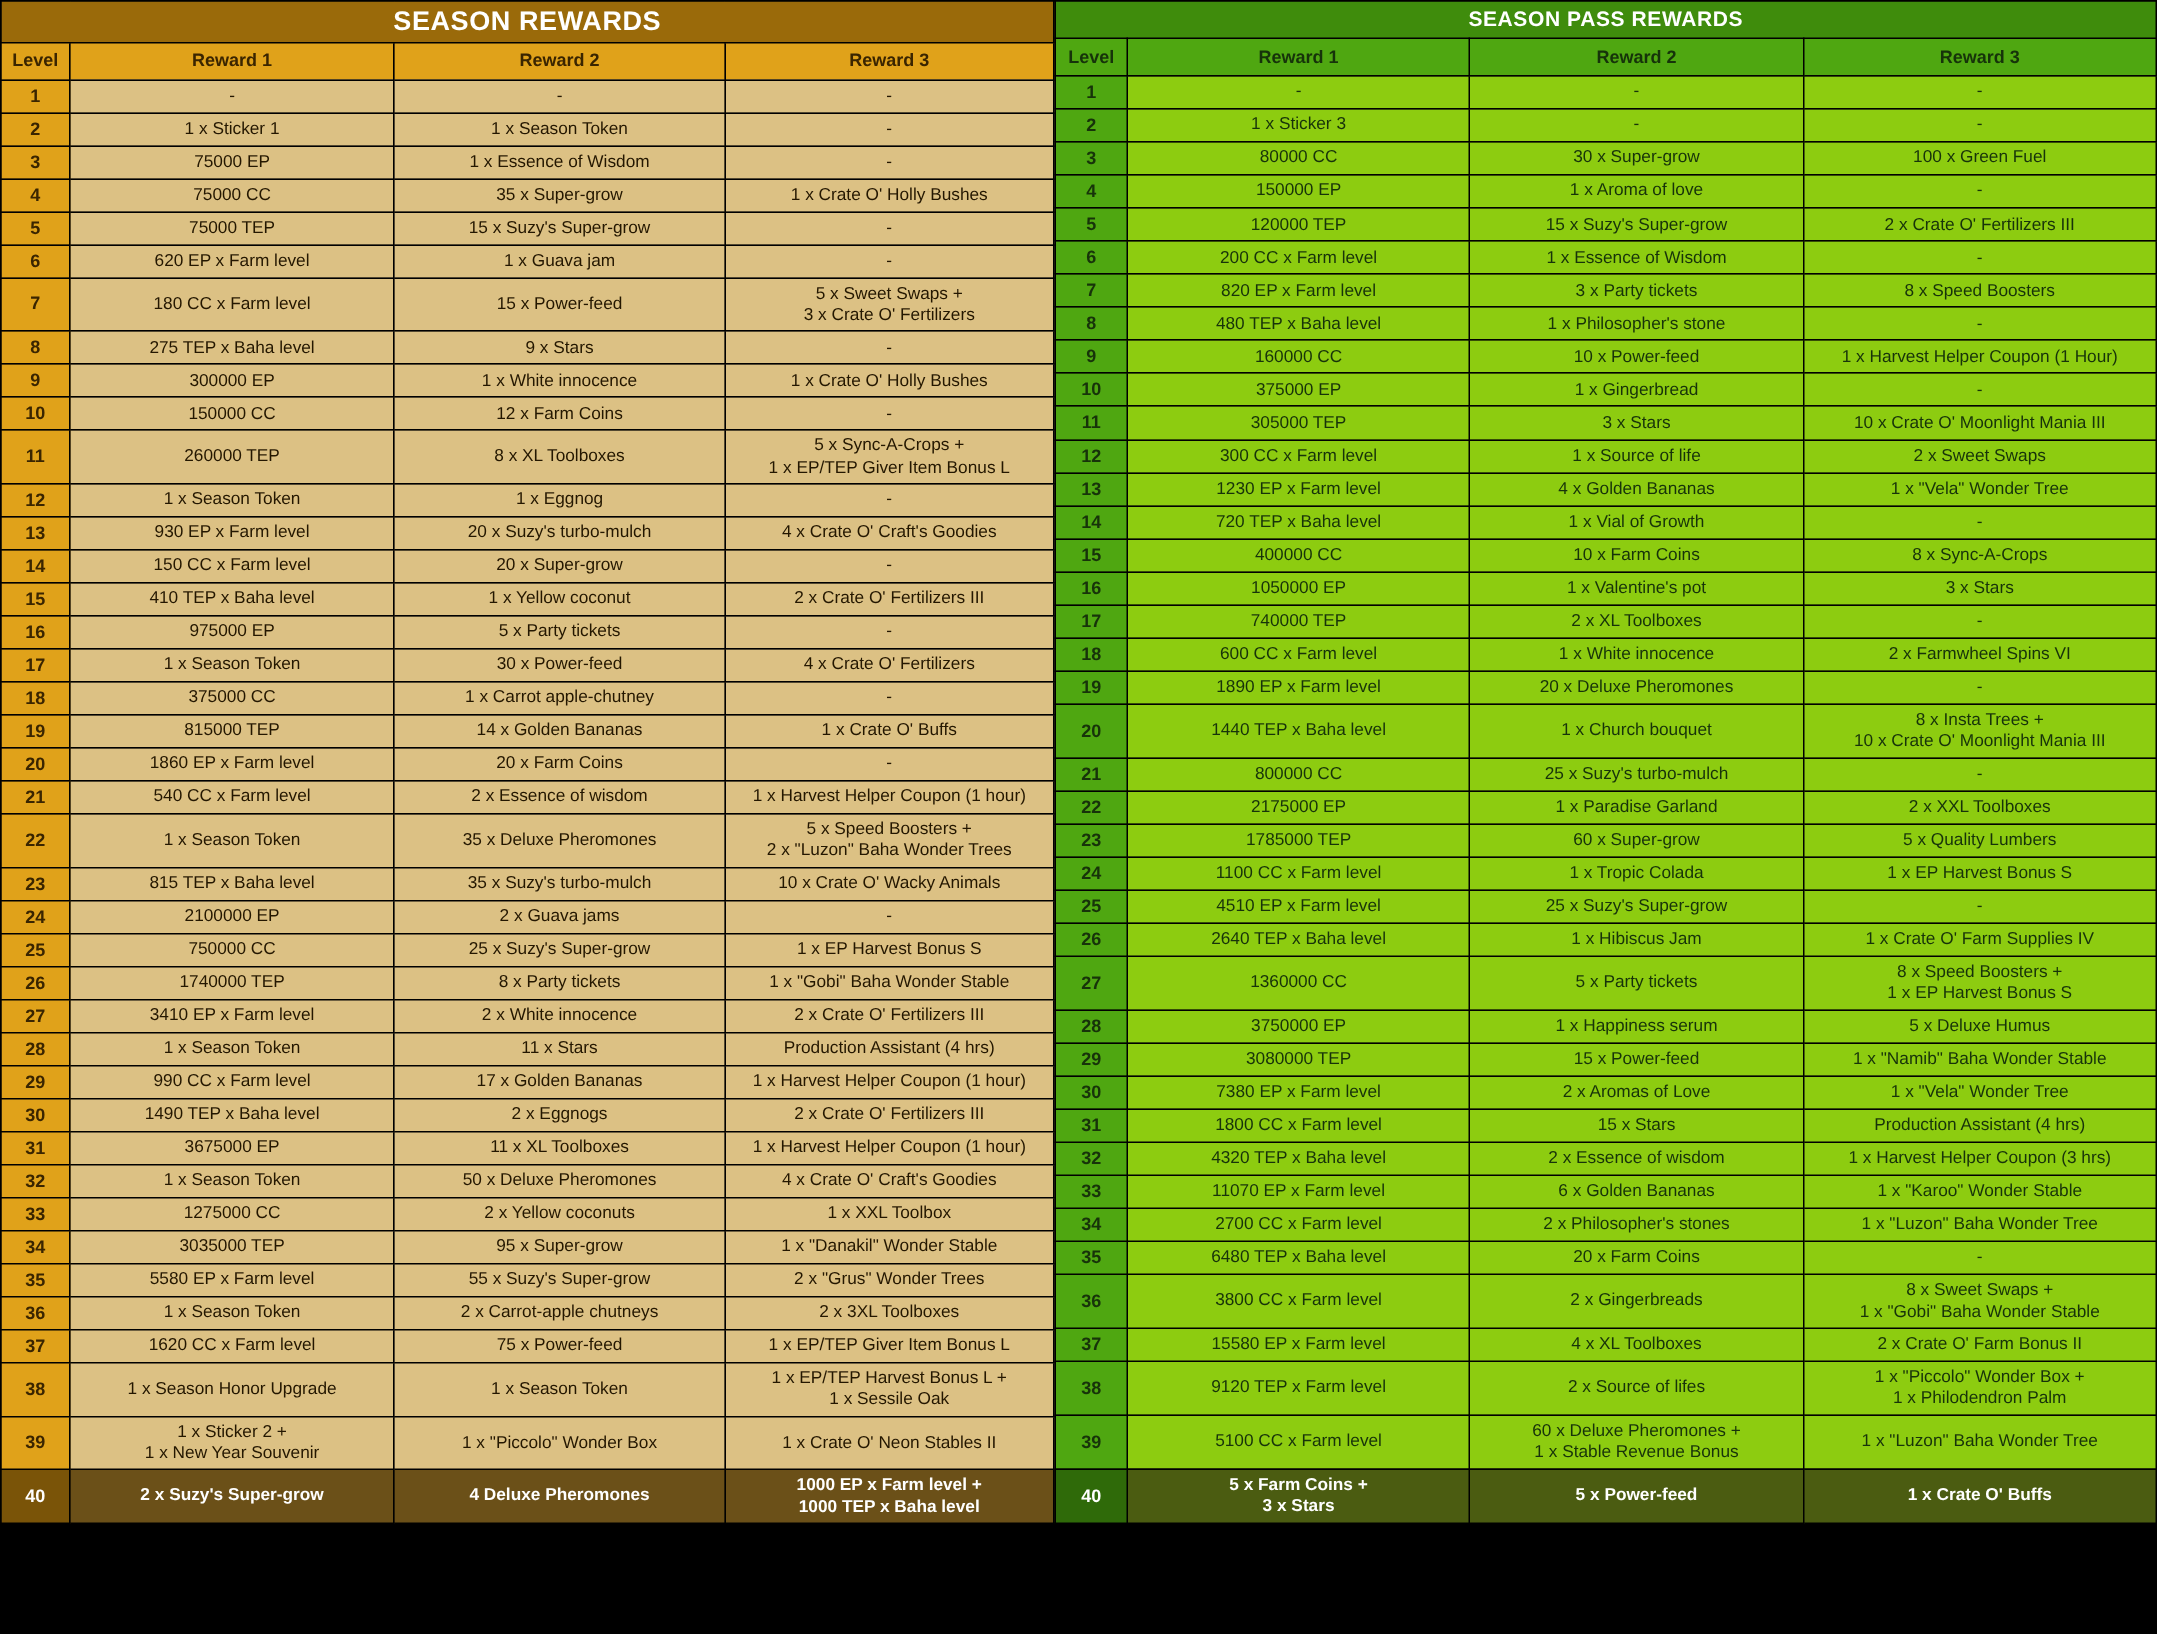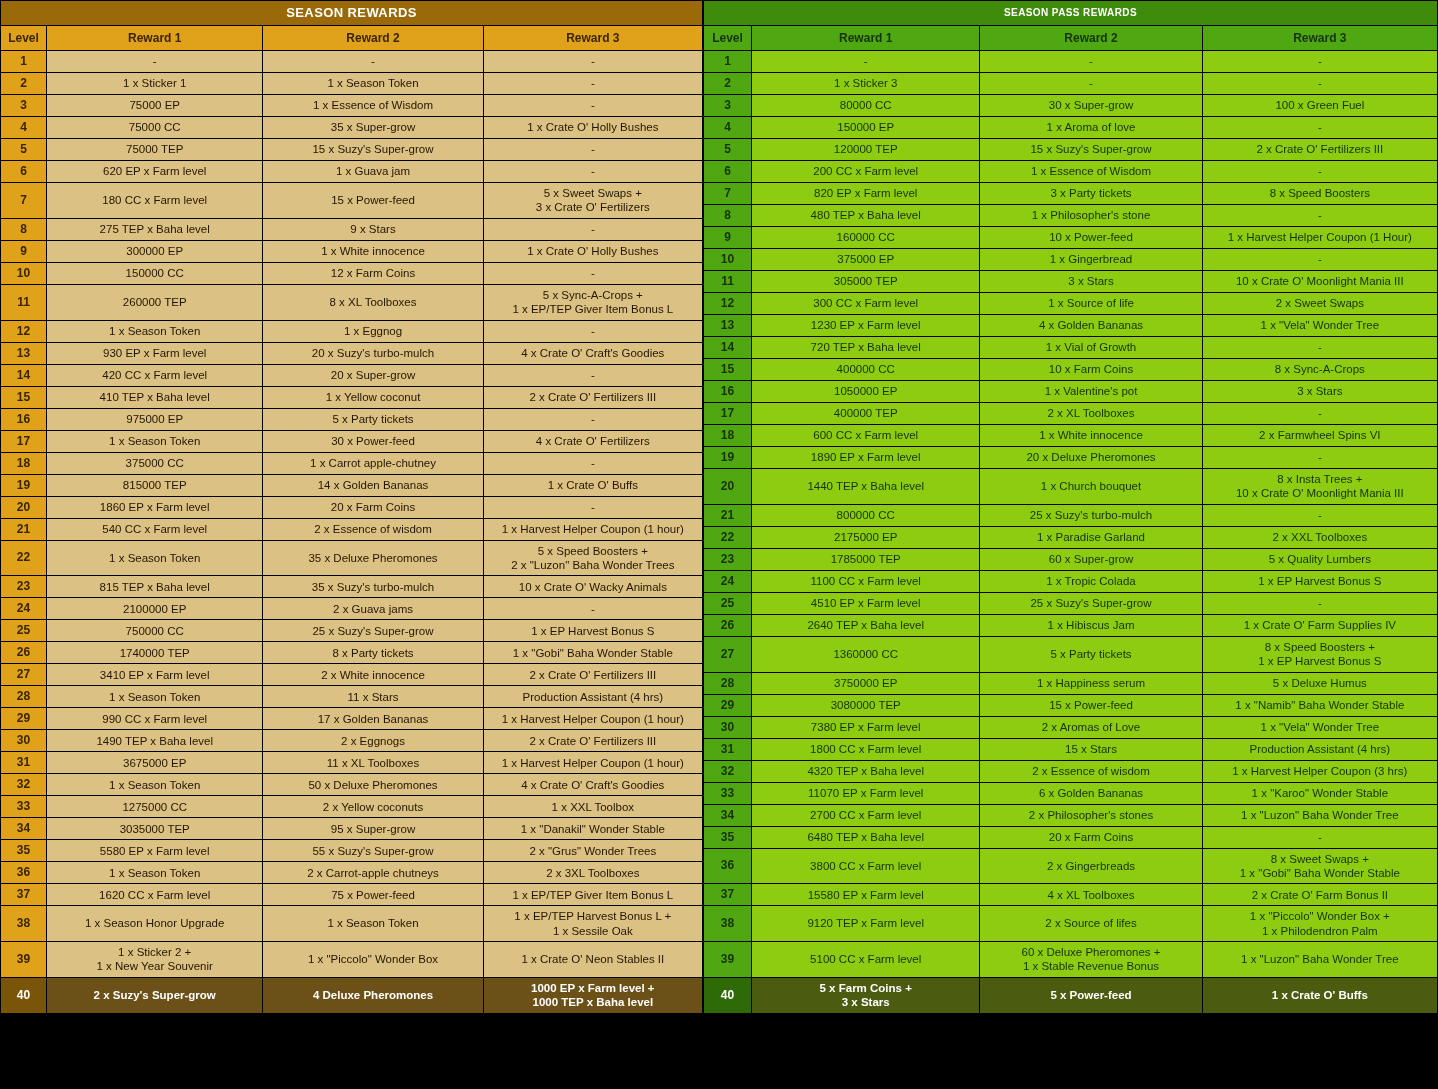--- a/index.html
+++ b/index.html
@@ -24,30 +24,30 @@
     text-align:center;
     vertical-align:middle;
     padding:3px 2px;
     line-height:1.25;
   }
   
   .banner-left{
     background:#9a6a0a;
     color:#ffffff;
     font-weight:bold;
-    font-size:13px;
+    font-size:18px;
     letter-spacing:.4px;
     height:20px;
     padding:2px 0;
   }
   .banner-right{
     background:#3f8c0c;
     color:#ffffff;
     font-weight:bold;
-    font-size:10px;
+    font-size:14px;
     letter-spacing:.4px;
     height:20px;
     padding:2px 0;
   }
   
   .hdr-left{
     background:#e0a21a;
     color:#3a2500;
     font-weight:bold;
     font-size:12px;
@@ -213,21 +213,21 @@
           <td class="c-left">-</td>
         </tr>
         <tr>
           <td class="lvl-left">13</td>
           <td class="c-left">930 EP x Farm level</td>
           <td class="c-left">20 x Suzy's turbo-mulch</td>
           <td class="c-left">4 x Crate O' Craft's Goodies</td>
         </tr>
         <tr>
           <td class="lvl-left">14</td>
-          <td class="c-left">420 CC x Farm level</td>
+          <td class="c-left">150 CC x Farm level</td>
           <td class="c-left">20 x Super-grow</td>
           <td class="c-left">-</td>
         </tr>
         <tr>
           <td class="lvl-left">15</td>
           <td class="c-left">410 TEP x Baha level</td>
           <td class="c-left">1 x Yellow coconut</td>
           <td class="c-left">2 x Crate O' Fertilizers III</td>
         </tr>
         <tr>
@@ -493,21 +493,21 @@
           <td class="c-right">8 x Sync-A-Crops</td>
         </tr>
         <tr>
           <td class="lvl-right">16</td>
           <td class="c-right">1050000 EP</td>
           <td class="c-right">1 x Valentine's pot</td>
           <td class="c-right">3 x Stars</td>
         </tr>
         <tr>
           <td class="lvl-right">17</td>
-          <td class="c-right">400000 TEP</td>
+          <td class="c-right">740000 TEP</td>
           <td class="c-right">2 x XL Toolboxes</td>
           <td class="c-right">-</td>
         </tr>
         <tr>
           <td class="lvl-right">18</td>
           <td class="c-right">600 CC x Farm level</td>
           <td class="c-right">1 x White innocence</td>
           <td class="c-right">2 x Farmwheel Spins VI</td>
         </tr>
         <tr>

